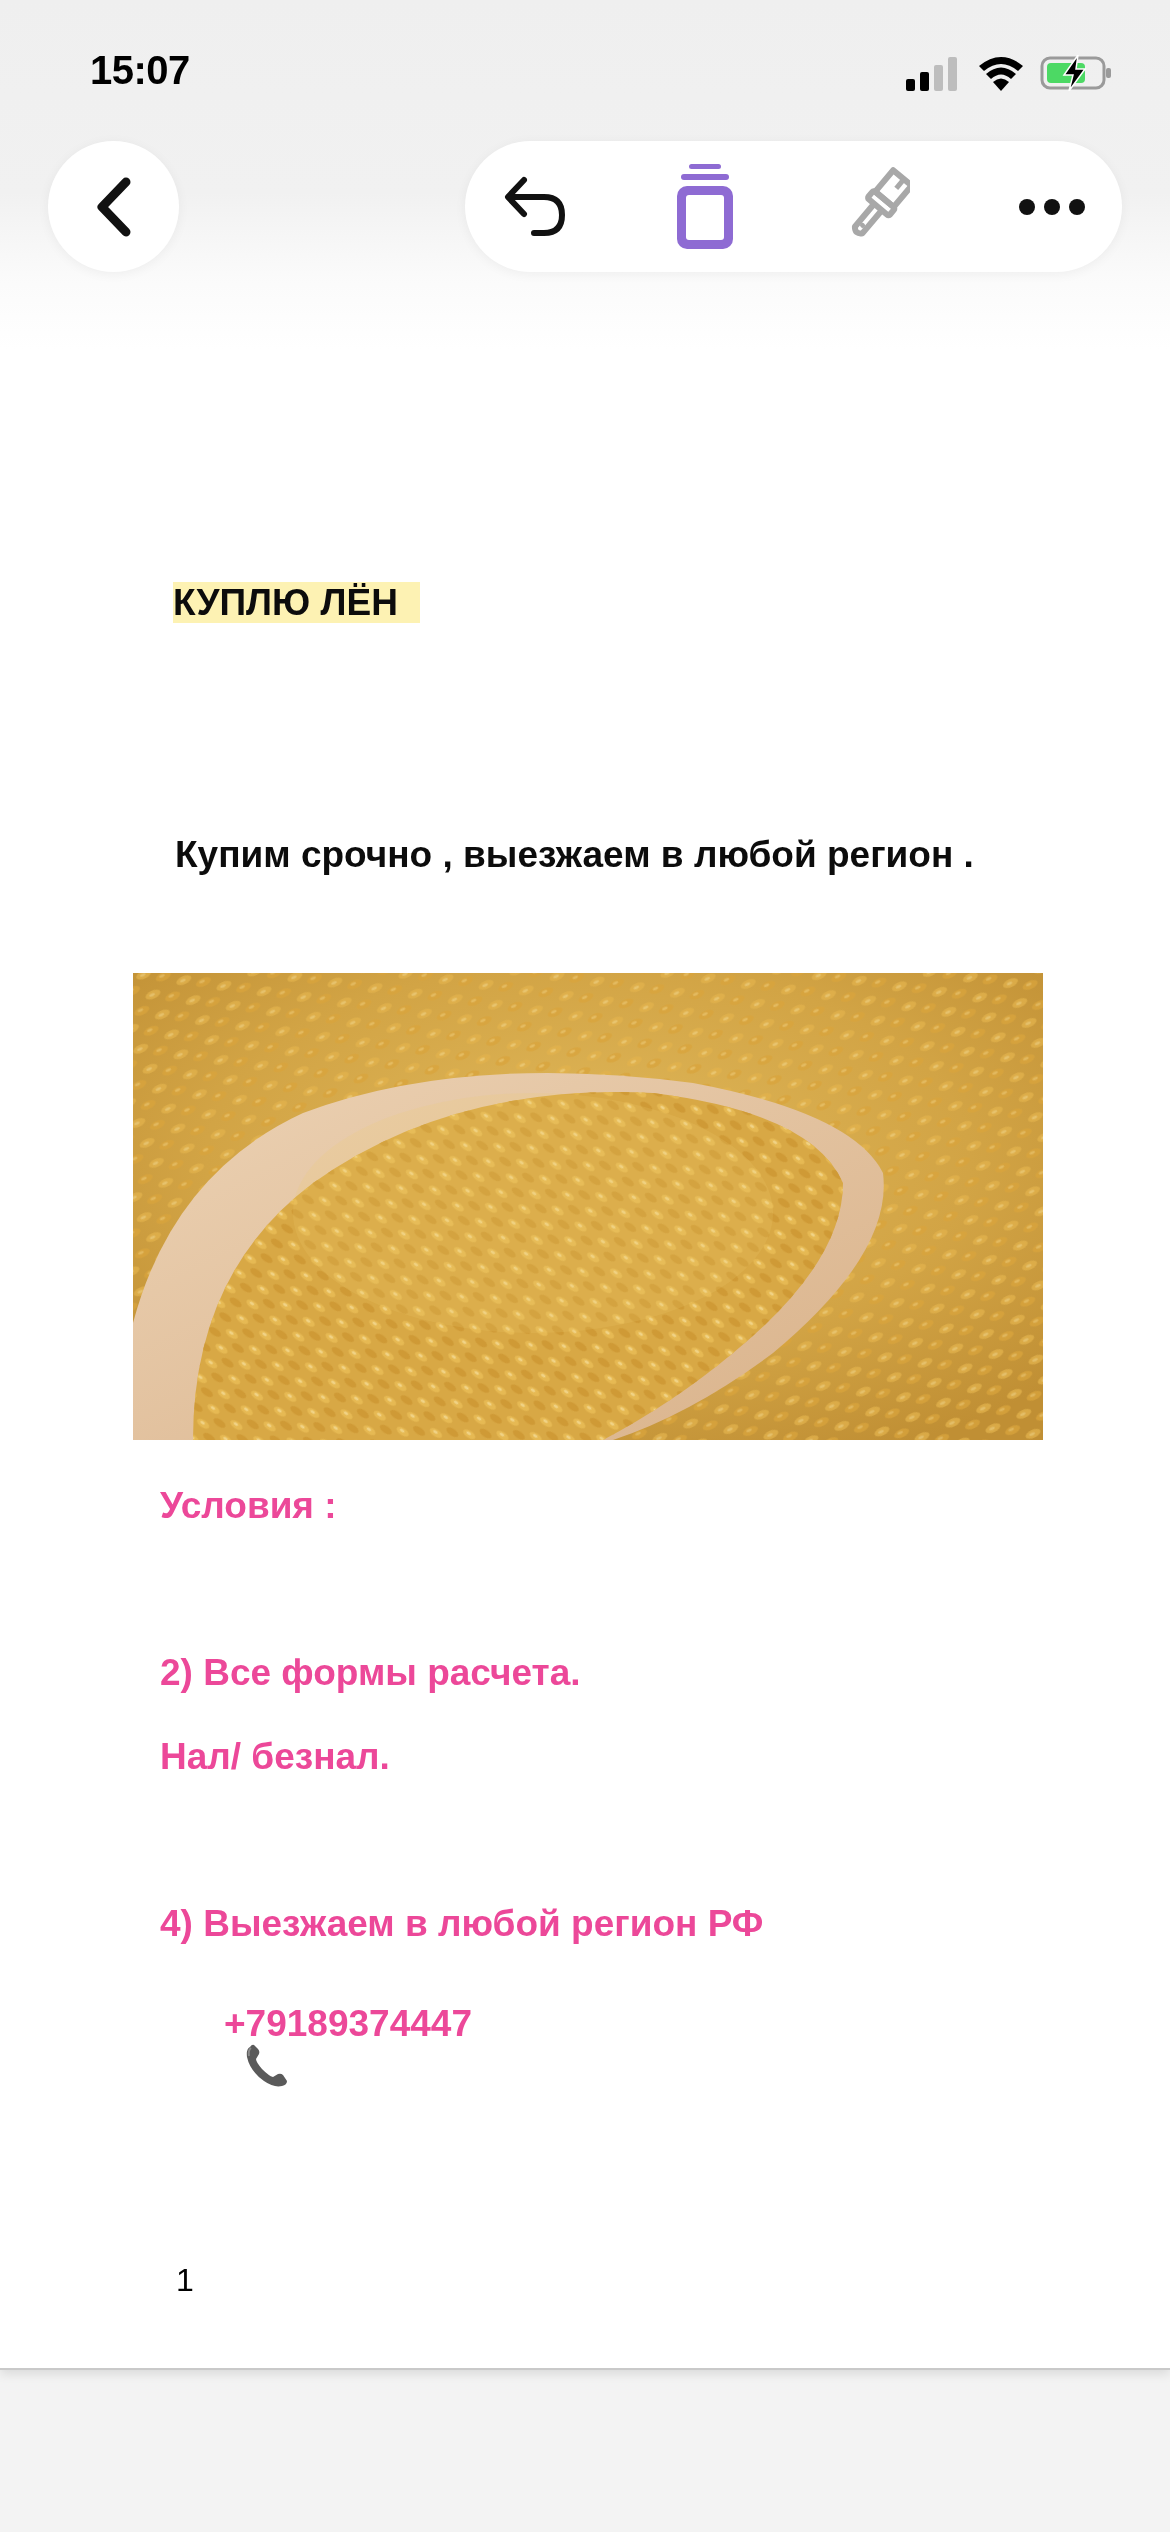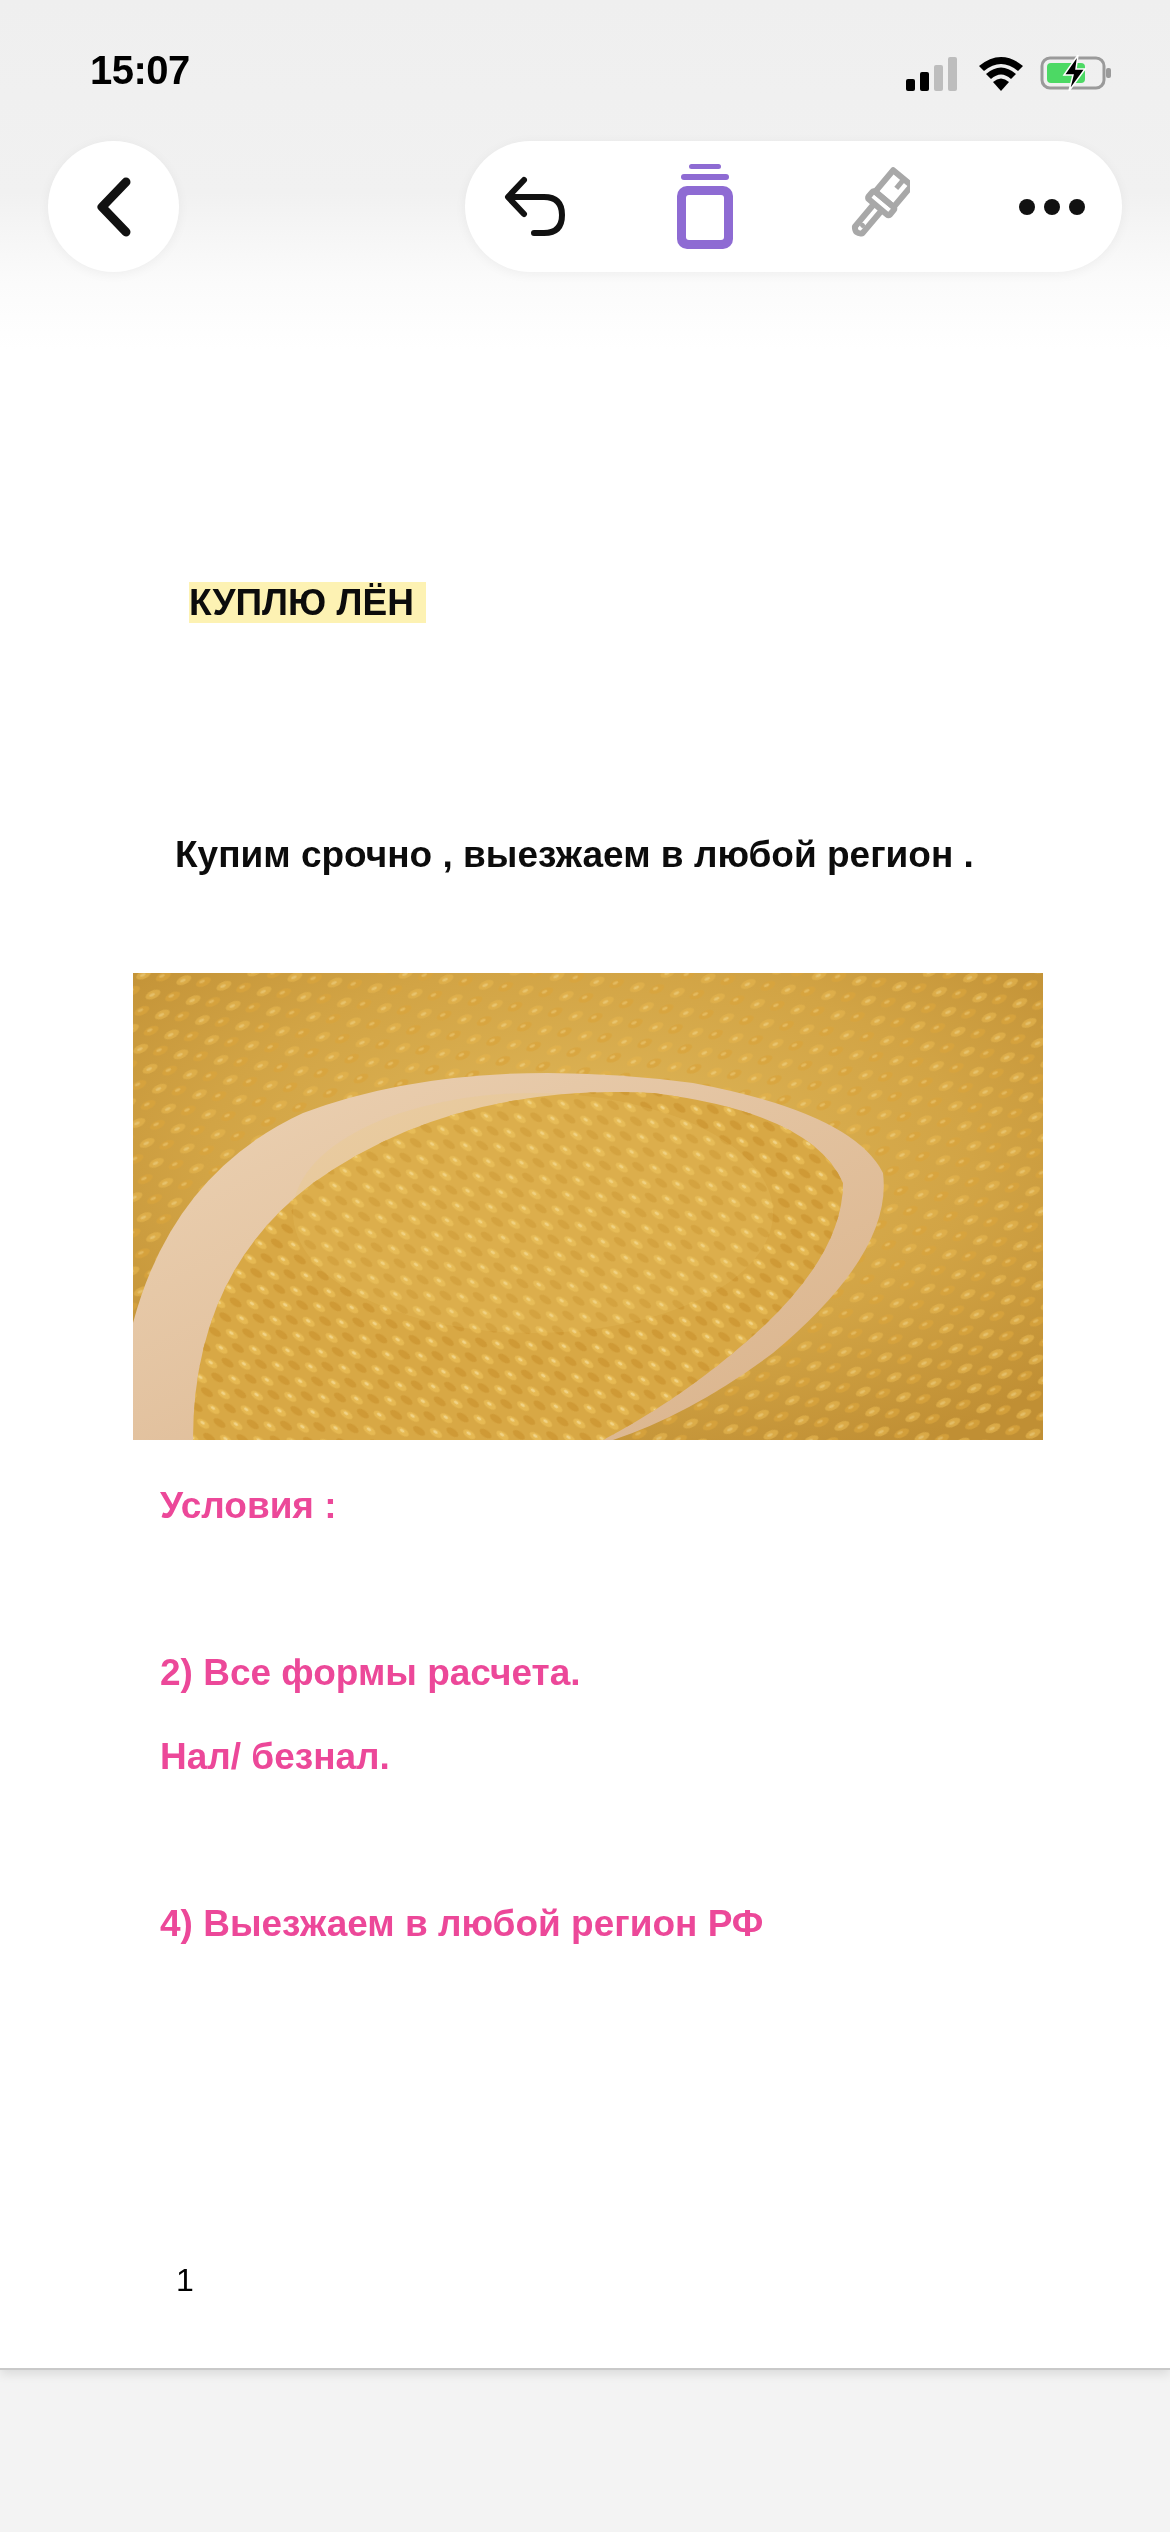--- a/index.html
+++ b/index.html
@@ -100,22 +100,21 @@
     .doc-line {
       position: absolute;
       font-size: 37px;
       font-weight: bold;
       color: #0c0c0c;
       white-space: pre;
       line-height: 42px;
     }
     .hl {
       background: #fdf2b3;
-      padding-right: 12px;
-      margin-left: 16px;
+      padding-right: 22px;
     }
     .l1 { left: 173px; top: 582px; }
     .l2 { left: 173px; top: 667px; }
     .l3 { left: 173px; top: 751px; }
     .l4 { left: 175px; top: 834px; }
 
     .product-photo {
       position: absolute;
       left: 133px; top: 973px;
       width: 910px; height: 467px;
@@ -197,20 +196,29 @@
         <path d="M60 467 Q60 300 180 210 Q320 110 520 120 Q680 140 710 210 Q710 290 600 380 Q540 430 470 467 Z" fill="url(#seeds2)"></path>
         <ellipse cx="400" cy="240" rx="240" ry="120" fill="#f0cc70" opacity="0.18"></ellipse>
       </svg>
     </div>
 
     <div class="c-line c0">Условия :</div>
     <div class="c-line c2">2) Все формы расчета.</div>
     <div class="c-line c3">Нал/ безнал.</div>
     <div class="c-line c5">4) Выезжаем в любой регион РФ</div>
 
+    <div class="c-line c-phone">
+      <span class="phone-icon">
+        <svg width="50" height="50" viewBox="0 0 50 50">
+          <path d="M8 6 Q4 8 5 16 Q8 30 22 40 Q32 47 40 45 Q45 44 45 40 L41 34 Q39 32 36 33 L31 36 Q27 35 20 28 Q14 21 14 18 L17 13 Q18 10 16 8 L12 4 Q10 3 8 6 Z" fill="#5a5a5a"></path>
+          <path d="M9 7 Q6 9 7 15" stroke="#8a8a8a" stroke-width="2" fill="none"></path>
+        </svg>
+      </span>
+      <span>+79189374447</span>
+    </div>
 
     <div class="page-number">1</div>
   </div>
 
   <div class="top-fade"></div>
 
   <div class="status-bar">
     <div class="status-time">15:07</div>
 
     <div class="signal">

